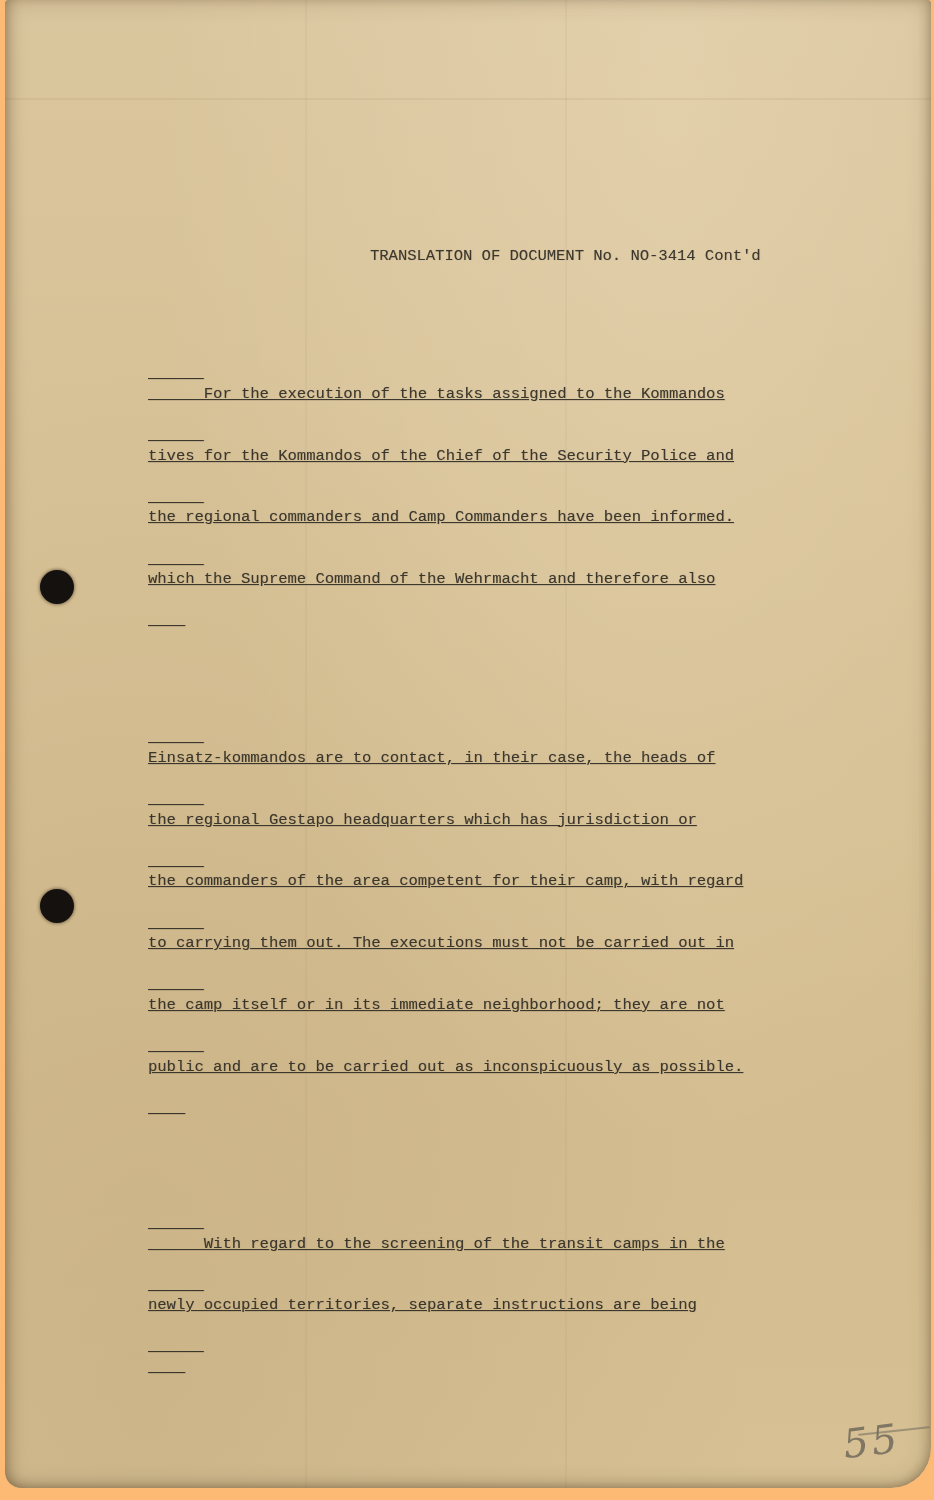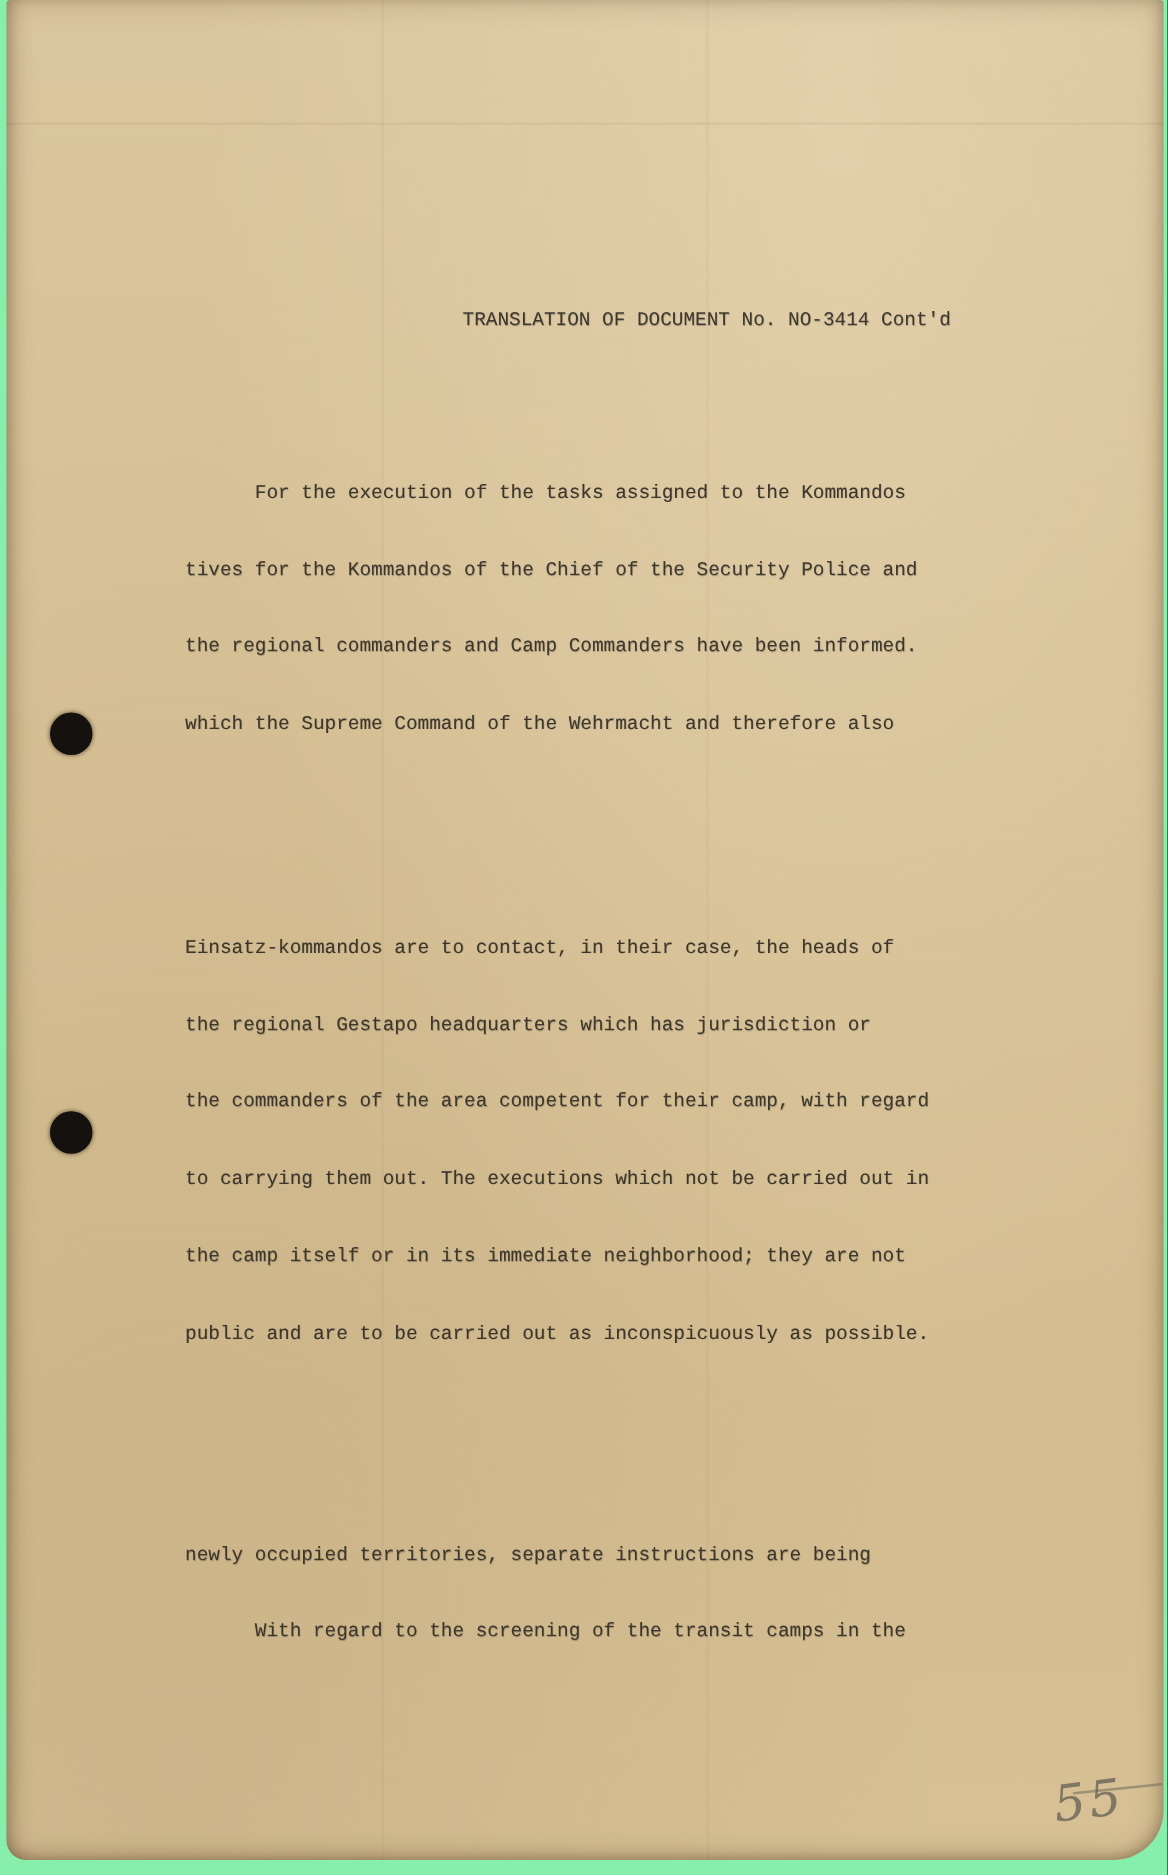--- a/index.html
+++ b/index.html
@@ -1,37 +1,37 @@
 <!DOCTYPE html>
 <html><head>
 <meta charset="utf-8">
 <style>
   html,body{margin:0;padding:0;background:#161210;}
-  #stage{position:relative;width:934px;height:1500px;background:#86efac;overflow:hidden;
+  #stage{position:relative;width:934px;height:1500px;background:#fdba74;overflow:hidden;
          font-family:"Liberation Mono","DejaVu Sans Mono",monospace;}
   #paper{position:absolute;left:5px;top:0;right:3px;bottom:12px;
          background:
            radial-gradient(ellipse at 72% 8%, rgba(255,246,222,0.22), transparent 55%),
            radial-gradient(ellipse at 15% 95%, rgba(115,88,48,0.10), transparent 55%),
            linear-gradient(180deg,#dac69e 0%,#d7c196 35%,#d4bd90 75%,#d6c094 100%);
          border-radius:3px 3px 40px 16px;
          box-shadow: inset 0 0 22px rgba(95,70,38,0.28),
                      inset 10px 0 14px -8px rgba(70,50,25,0.35),
                      inset -8px 0 12px -7px rgba(70,50,25,0.30),
                      inset 0 -8px 12px -7px rgba(70,50,25,0.30);}
   .crease-h{position:absolute;left:0;right:0;top:98px;height:2px;background:rgba(110,85,50,0.08);}
   .crease-v{position:absolute;top:0;bottom:0;width:2px;background:rgba(100,80,50,0.045);}
   .hole{position:absolute;width:34px;height:34px;border-radius:50%;background:#14110f;
         box-shadow:0 0 3px 1px rgba(60,45,25,0.5);}
   #doc{position:absolute;left:148px;top:205px;width:680px;
        font-size:15.5px;line-height:20.6px;white-space:pre;
        color:rgba(48,44,37,0.90);
        text-shadow:0.4px 0.4px 0.7px rgba(48,44,37,0.35);}
   .title{margin-left:222px;}
-  .para{margin-top:14px;}
+  .para{margin-top:14px;text-decoration:underline;}
   .para.gap12{margin-top:12px;}
   .handwriting{position:absolute;left:843px;top:1418px;color:rgba(112,105,92,0.85);
        font-family:"DejaVu Serif",serif;font-style:italic;font-size:40px;letter-spacing:3px;
        transform:rotate(-7deg);}
   .pen-stroke{position:absolute;left:858px;top:1430px;width:72px;height:2px;
        background:rgba(112,105,92,0.55);transform:rotate(-6deg);border-radius:2px;}
 </style>
 </head>
 <body>
 
@@ -52,28 +52,28 @@
       <div>      For the execution of the tasks assigned to the Kommandos</div>
       <div>tives for the Kommandos of the Chief of the Security Police and</div>
       <div>the regional commanders and Camp Commanders have been informed.</div>
       <div>which the Supreme Command of the Wehrmacht and therefore also</div>
     </div>
 
     <div class="para">
       <div>Einsatz-kommandos are to contact, in their case, the heads of</div>
       <div>the regional Gestapo headquarters which has jurisdiction or</div>
       <div>the commanders of the area competent for their camp, with regard</div>
-      <div>to carrying them out. The executions which not be carried out in</div>
+      <div>to carrying them out. The executions must not be carried out in</div>
       <div>the camp itself or in its immediate neighborhood; they are not</div>
       <div>public and are to be carried out as inconspicuously as possible.</div>
     </div>
 
     <div class="para gap12">
+      <div>      With regard to the screening of the transit camps in the</div>
       <div>newly occupied territories, separate instructions are being</div>
-      <div>      With regard to the screening of the transit camps in the</div>
       
     </div>
 
     
 
     
 
     
 
     

